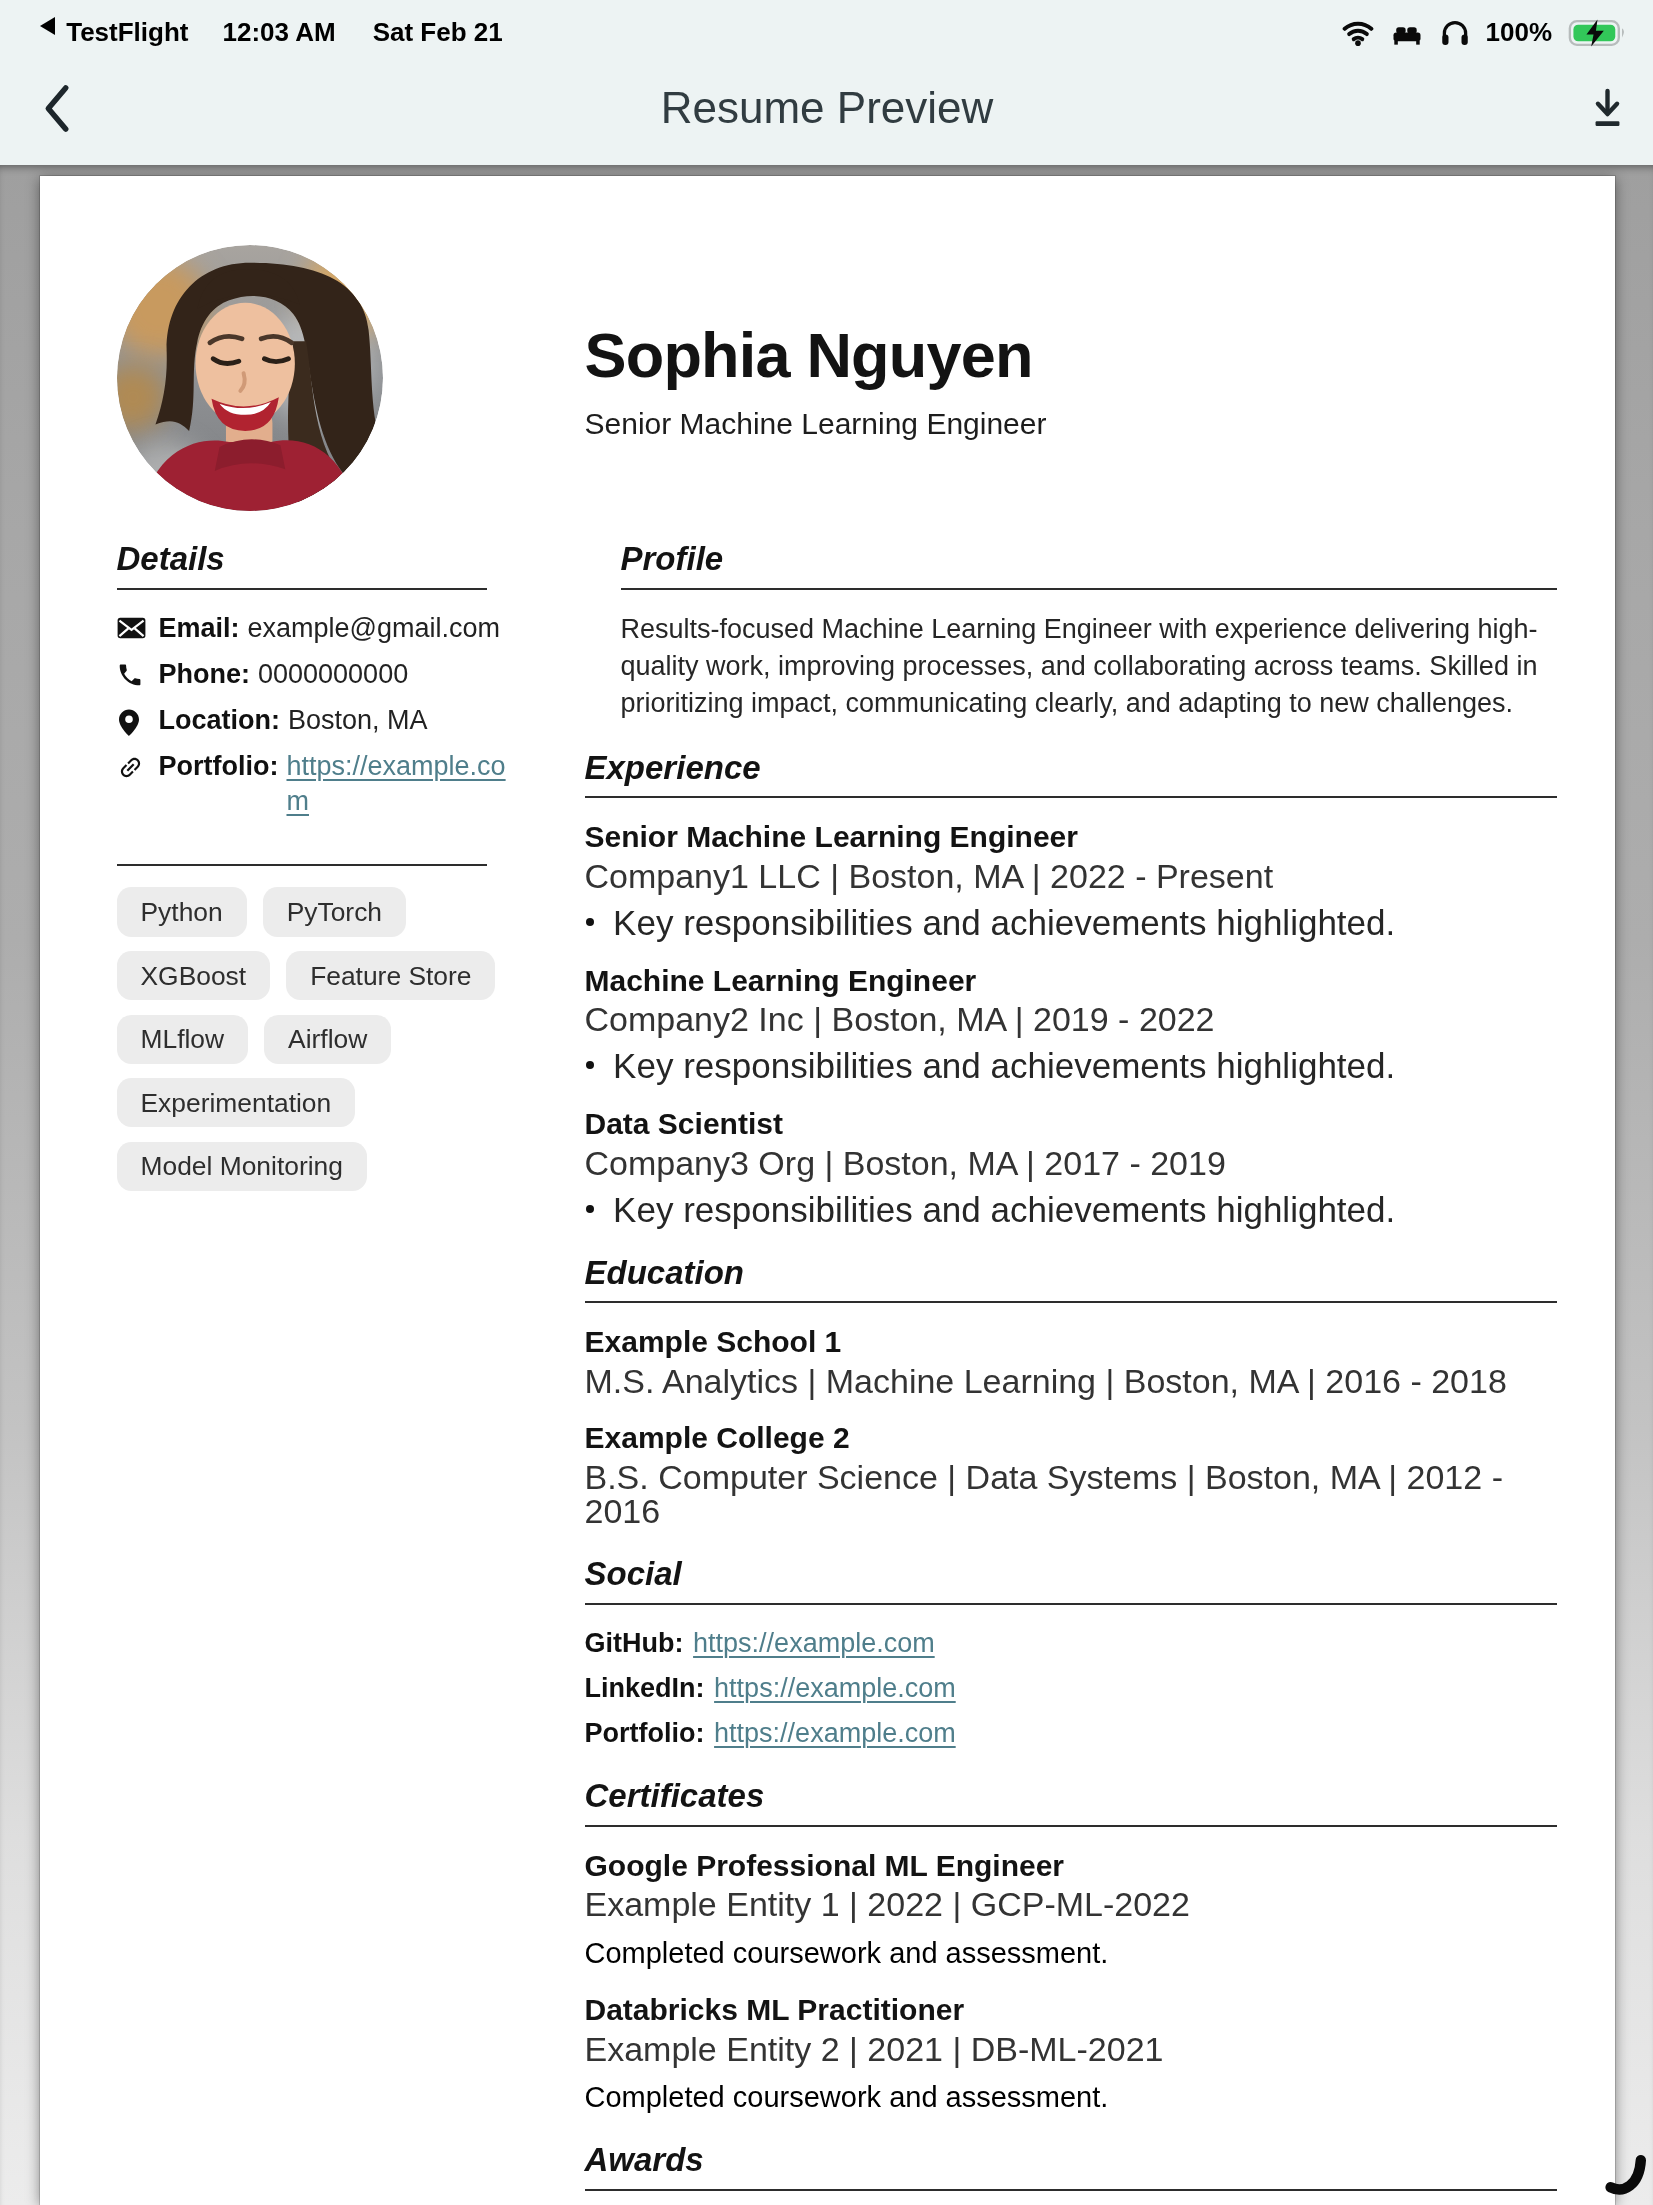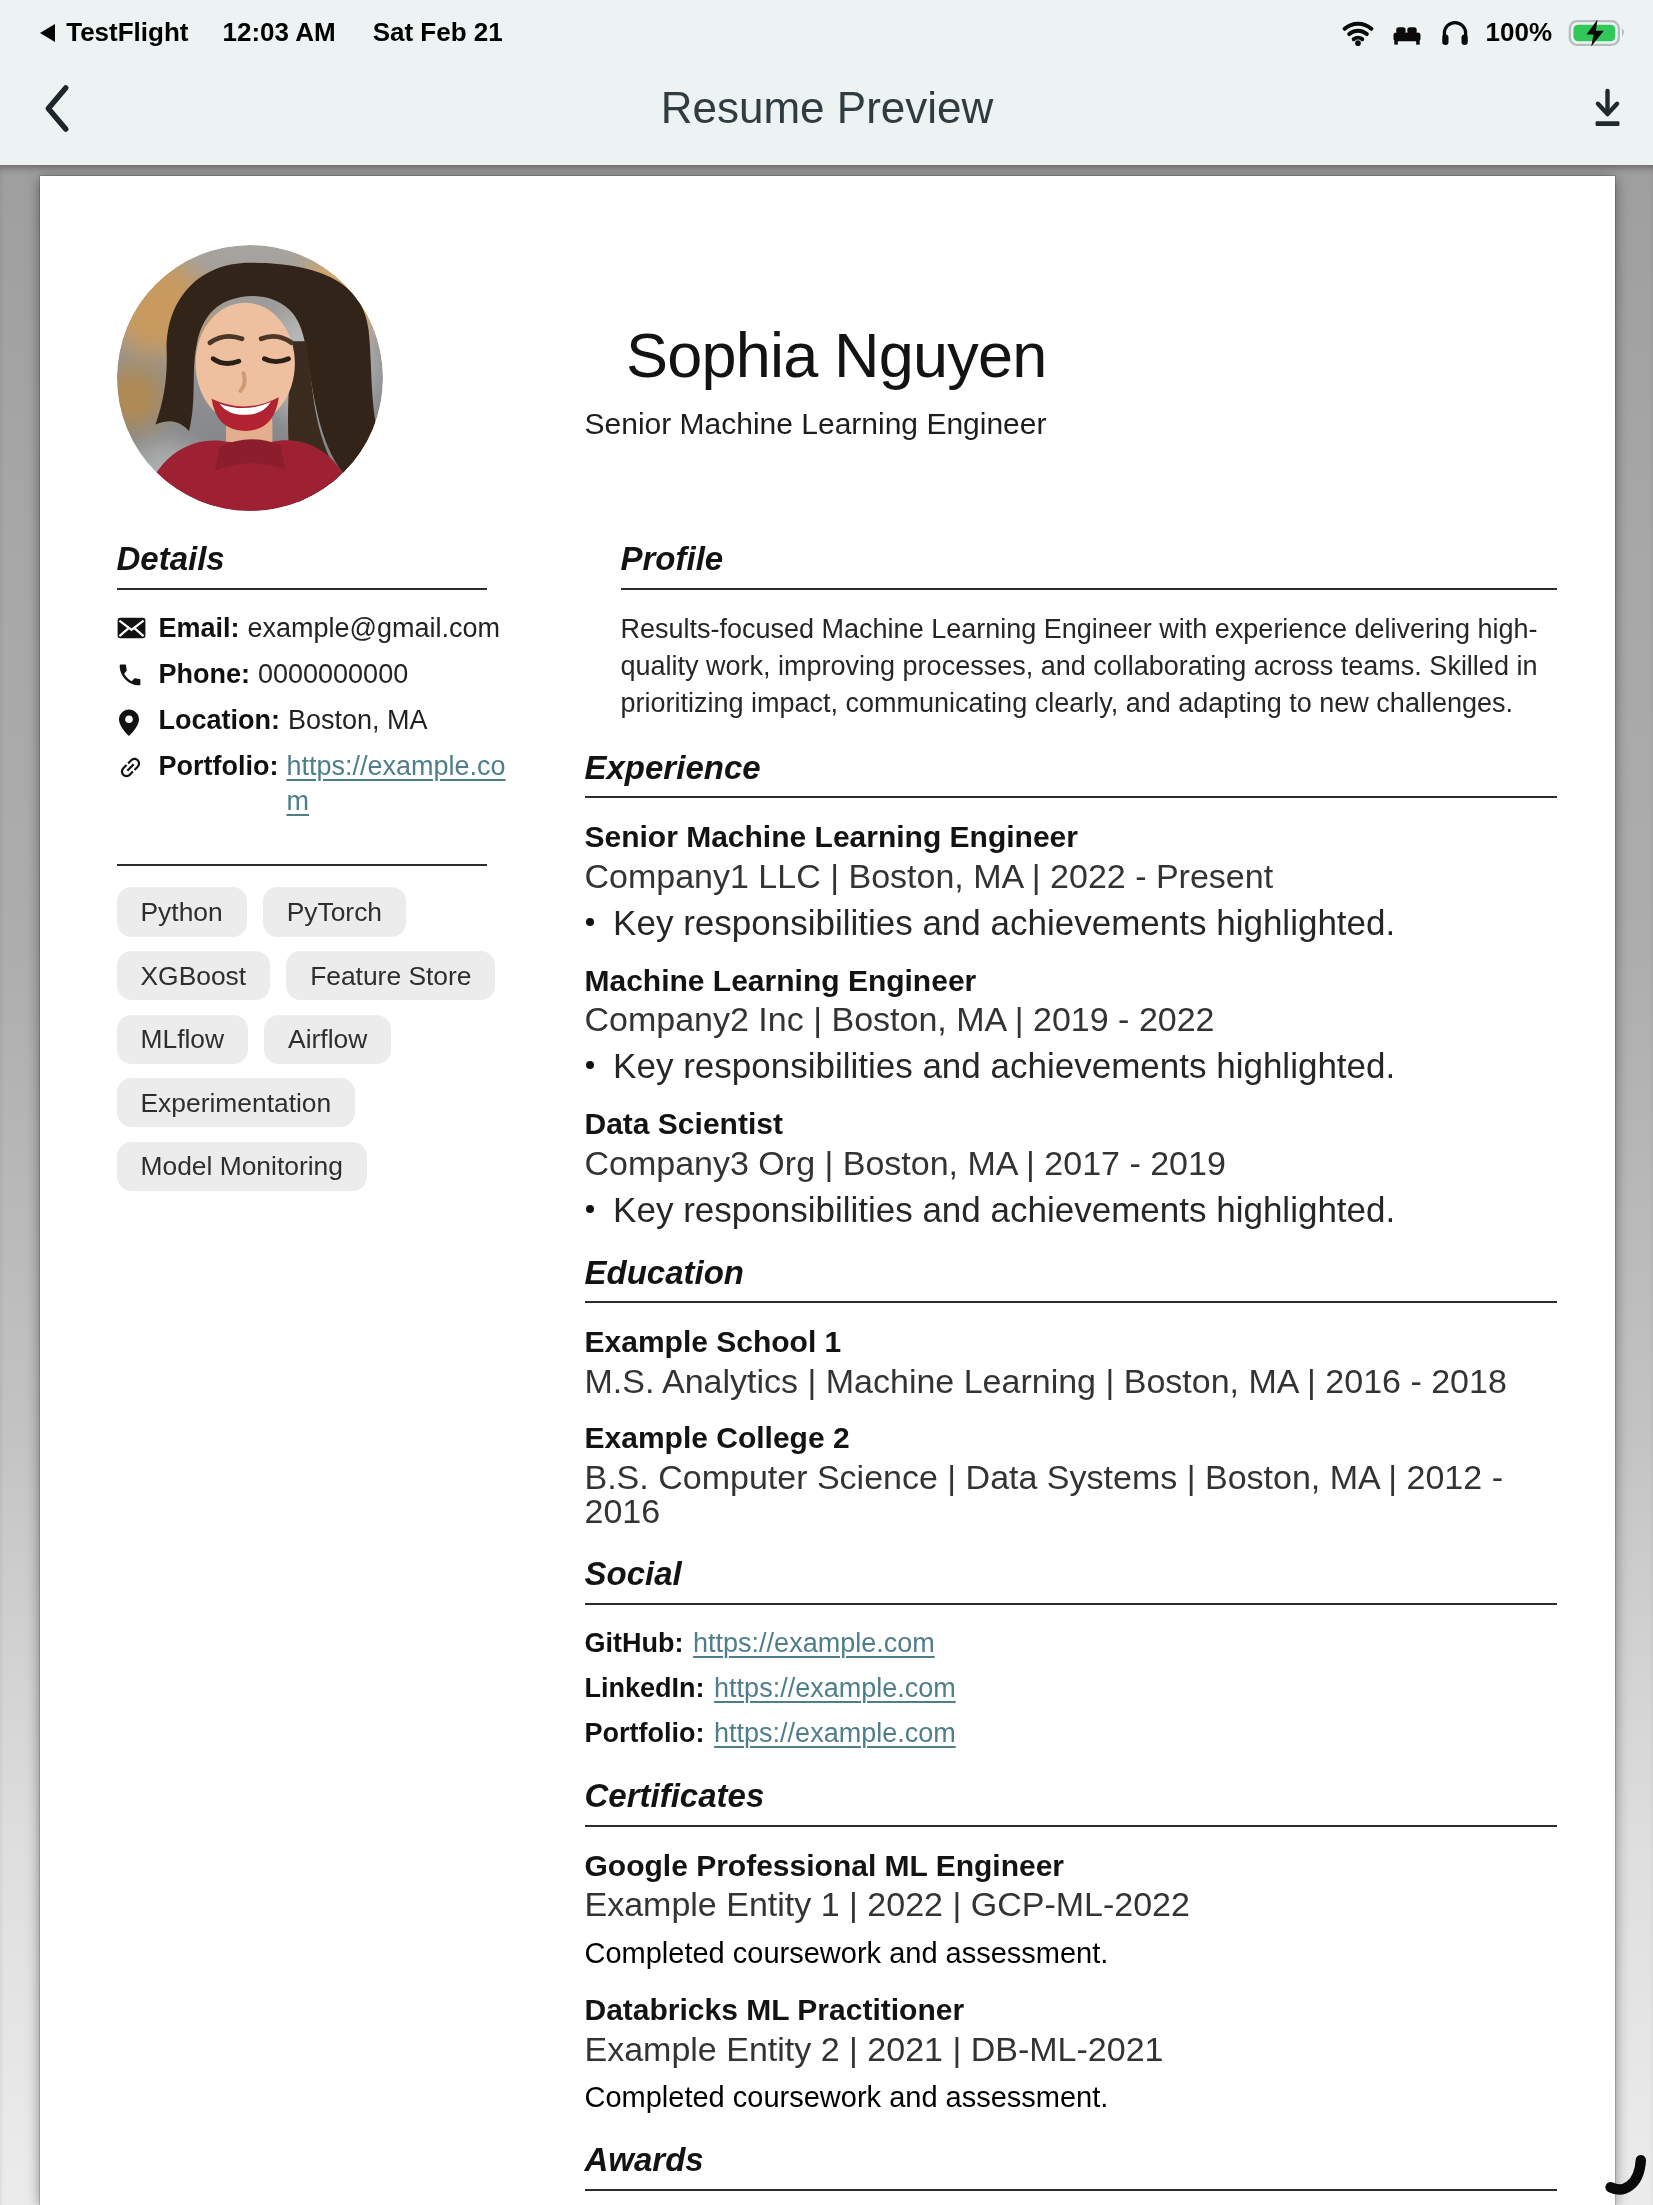--- a/index.html
+++ b/index.html
@@ -2,21 +2,21 @@
 <html style="font-size:13px"><head>
 <meta charset="utf-8">
 <style>
   * { margin:0; padding:0; box-sizing:border-box; }
   html,body { width:1654px; height:2205px; }
   body { font-family:"Liberation Sans", sans-serif; background:#edf3f3; }
   #screen { position:relative; width:1654px; height:2205px; overflow:hidden; background:#edf3f3; }
 
   
   .statusbar { height:51px; display:flex; align-items:center; padding:14.4px 27px 0 40px; }
-  .sb-left { display:flex; align-items:center; }
+  .sb-left { display:flex; }
   .back-triangle { width:0; height:0; border-top:9.6px solid transparent; border-bottom:9.6px solid transparent; border-right:15px solid #000; margin-right:11.2px; }
   .sb-text { font-size:26px; font-weight:600; color:#000; }
   .sb-time { margin-left:34px; }
   .sb-date { margin-left:37px; }
   .sb-right { margin-left:auto; display:flex; align-items:center; gap:16px; }
   .sb-right svg { display:block; }
 
   
   .navbar { height:114px; position:relative; display:flex; align-items:center; justify-content:center; }
   .nav-title { font-size:44px; font-weight:500; color:#313c41; }
@@ -29,21 +29,21 @@
     box-shadow: inset 0 6.4px 8px -4.8px rgba(0,0,0,.45); }
   .page { width:1575px; height:2029px; margin:11.2px auto 0; background:#ffffff;
     box-shadow:0 1.6px 13px rgba(0,0,0,.45), 0 0 0 0.8px rgba(0,0,0,.18);
     padding:69px 58px 32px 77px; overflow:hidden; }
 
   
   .r-header { display:flex; }
   .avatar { width:266px; height:266px; border-radius:50%; overflow:hidden; flex:none; }
   .avatar svg { display:block; }
   .idblock { margin-left:202px; margin-top:77px; }
-  .r-name { font-size:63px; font-weight:400; color:#131313; letter-spacing:-0.8px; line-height:1.05;text-align:right; }
+  .r-name { font-size:63px; font-weight:700; color:#131313; letter-spacing:-0.8px; line-height:1.05; }
   .r-role { font-size:30px; color:#1d1d1d; margin-top:19px; }
 
   
   .columns { display:flex; margin-top:29px; }
   .leftcol { width:396px; flex:none; }
   .rightcol { flex:1; margin-left:72px; min-width:0; }
 
   h3.section { font-size:33px; font-weight:700; color:#131313; line-height:38px;font-style:italic; }
   .rule { border:none; border-top:2.4px solid #2d2d2d; margin:9.6px 0 21px; }
   .leftcol .rule { margin-right:26px; }

